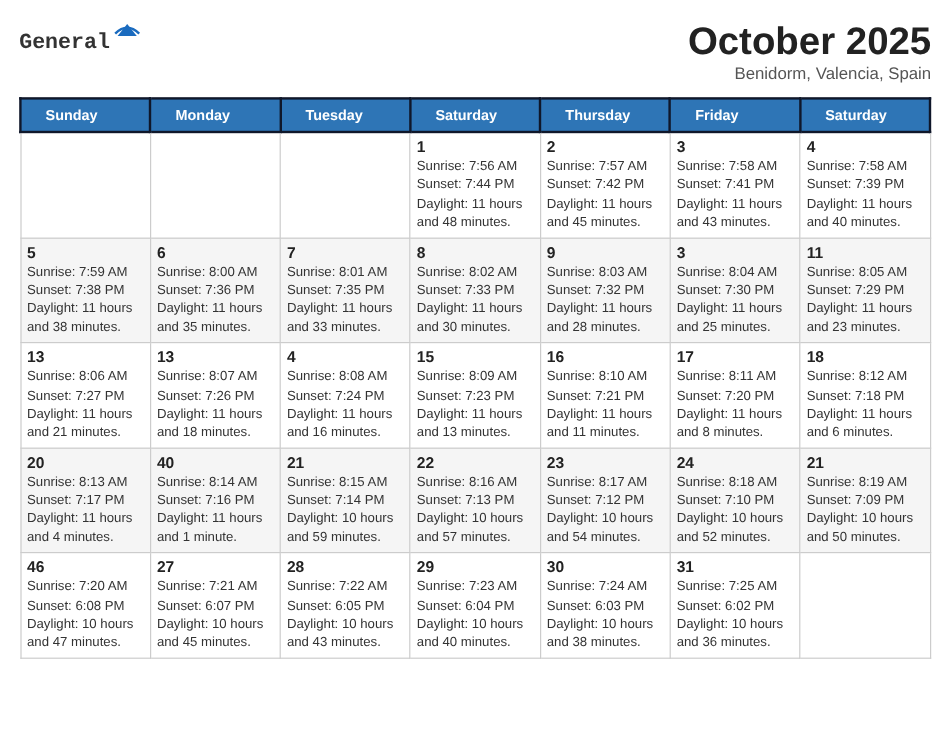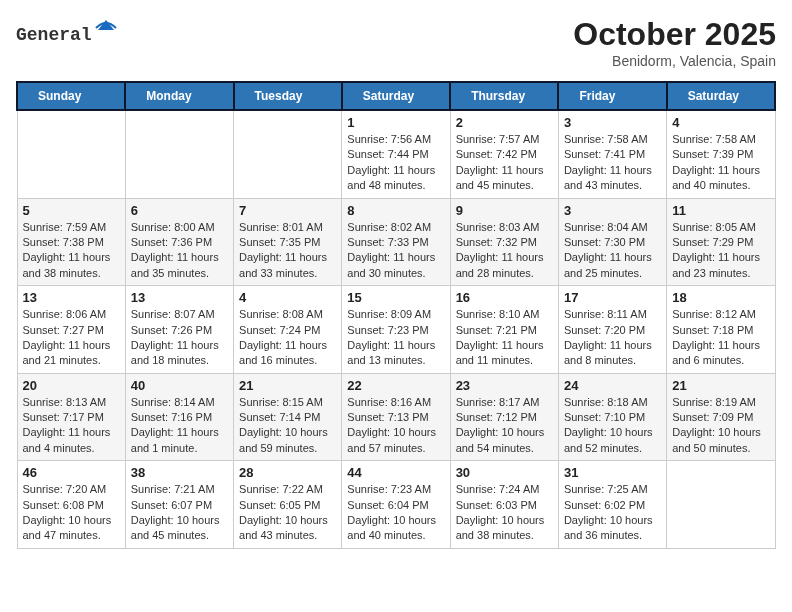--- a/index.html
+++ b/index.html
@@ -232,29 +232,29 @@
           <span class="day-number">21</span>
           <div class="day-info">Sunrise: 8:19 AM<br>Sunset: 7:09 PM<br>Daylight: 10 hours and 50 minutes.</div>
         </td>
       </tr>
       <tr>
         <td>
           <span class="day-number">46</span>
           <div class="day-info">Sunrise: 7:20 AM<br>Sunset: 6:08 PM<br>Daylight: 10 hours and 47 minutes.</div>
         </td>
         <td>
-          <span class="day-number">38</span>
+          <span class="day-number">27</span>
           <div class="day-info">Sunrise: 7:21 AM<br>Sunset: 6:07 PM<br>Daylight: 10 hours and 45 minutes.</div>
         </td>
         <td>
           <span class="day-number">28</span>
           <div class="day-info">Sunrise: 7:22 AM<br>Sunset: 6:05 PM<br>Daylight: 10 hours and 43 minutes.</div>
         </td>
         <td>
-          <span class="day-number">44</span>
+          <span class="day-number">29</span>
           <div class="day-info">Sunrise: 7:23 AM<br>Sunset: 6:04 PM<br>Daylight: 10 hours and 40 minutes.</div>
         </td>
         <td>
           <span class="day-number">30</span>
           <div class="day-info">Sunrise: 7:24 AM<br>Sunset: 6:03 PM<br>Daylight: 10 hours and 38 minutes.</div>
         </td>
         <td>
           <span class="day-number">31</span>
           <div class="day-info">Sunrise: 7:25 AM<br>Sunset: 6:02 PM<br>Daylight: 10 hours and 36 minutes.</div>
         </td>

